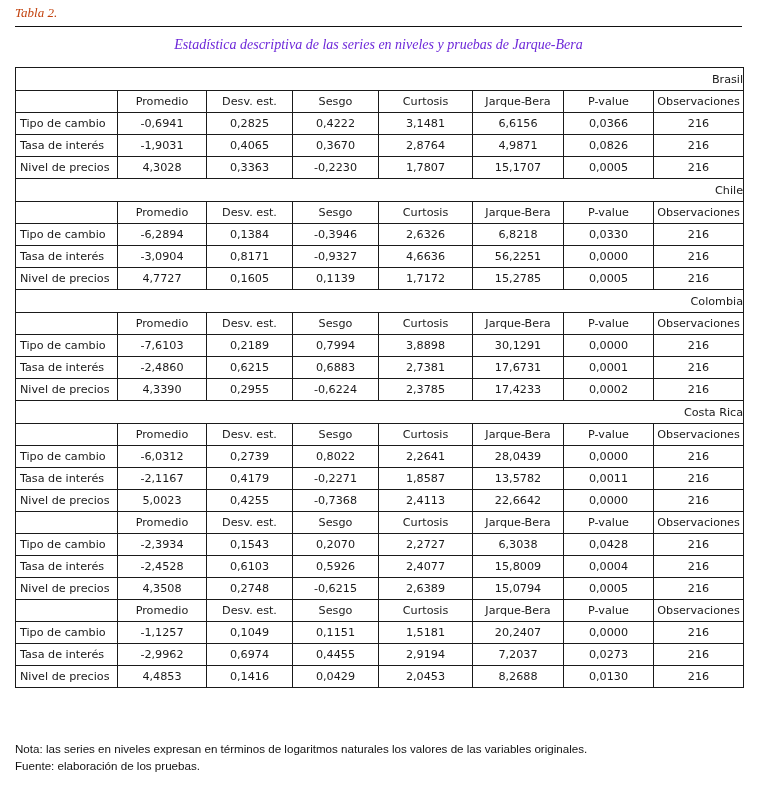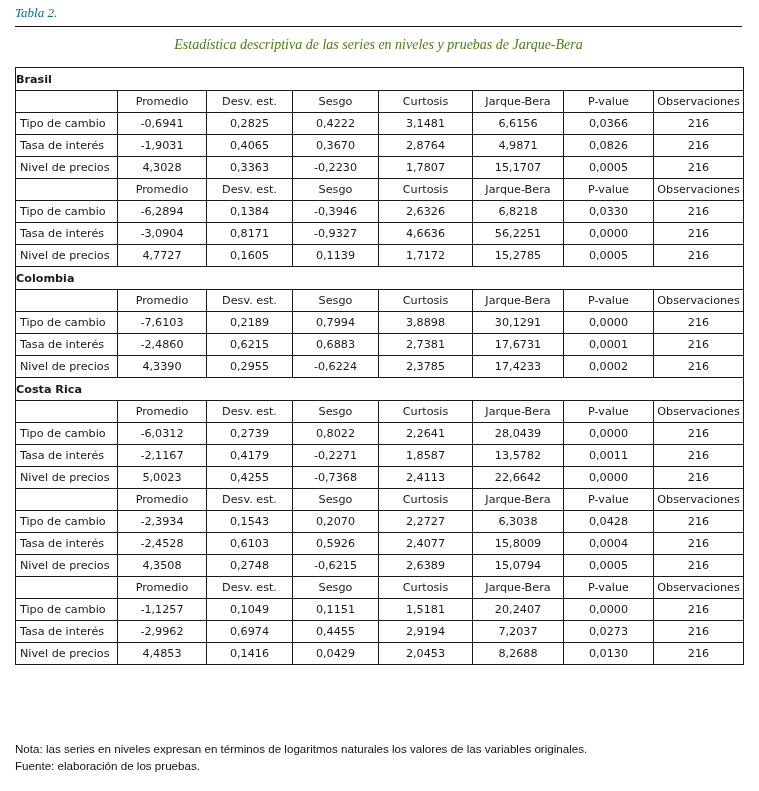--- a/index.html
+++ b/index.html
@@ -4,43 +4,43 @@
 <style>
   html, body { margin: 0; padding: 0; background: #ffffff; }
   body {
     width: 759px; height: 791px; position: relative; overflow: hidden;
     color: #1a1a1a;
     font-family: "DejaVu Sans", "Liberation Sans", sans-serif;
   }
   .table-label {
     position: absolute; left: 15px; top: 5px;
     font-family: "Liberation Serif", "DejaVu Serif", serif;
-    font-style: italic; font-size: 13px; color: #0369a1;
+    font-style: italic; font-size: 13px; color: #c2410c;
   }
   .rule-top {
     position: absolute; left: 15px; top: 26px; width: 727px; height: 0;
     border-top: 1.5px solid #111;
   }
   .caption {
     position: absolute; left: 15px; top: 37px; width: 727px; text-align: center;
     font-family: "Liberation Serif", "DejaVu Serif", serif;
-    font-style: italic; font-size: 14px; color: #4d7c0f;
+    font-style: italic; font-size: 14px; color: #6d28d9;
   }
   table.stats {
     position: absolute; left: 15px; top: 67px;
     width: 728px; border-collapse: collapse; table-layout: fixed;
     font-size: 11.2px;
   }
   table.stats td {
     border: 1px solid #1a1a1a; height: 21px; padding: 0; text-align: center;
     white-space: nowrap; overflow: hidden;
   }
   table.stats td.rowlabel { text-align: left; padding-left: 4px; margin-left: 18px; }
   table.stats tr.country td {
-    font-weight: bold; text-align: left; height: 22px;
+    font-weight: normal; text-align: right; height: 22px;
   }
   .notes {
     position: absolute; left: 15px; top: 740px;
     font-family: "Liberation Sans", "DejaVu Sans", sans-serif;
     font-size: 11.6px; line-height: 17px; color: #111;
   }
 </style>
 </head>
 <body>
 
@@ -96,20 +96,23 @@
       <tr>
         <td class="rowlabel">Nivel de precios</td>
         <td>4,3028</td>
         <td>0,3363</td>
         <td>-0,2230</td>
         <td>1,7807</td>
         <td>15,1707</td>
         <td>0,0005</td>
         <td>216</td>
       </tr>
+      <tr class="country">
+        <td colspan="8">Chile</td>
+      </tr>
       <tr>
         <td></td>
         <td>Promedio</td>
         <td>Desv. est.</td>
         <td>Sesgo</td>
         <td>Curtosis</td>
         <td>Jarque-Bera</td>
         <td>P-value</td>
         <td>Observaciones</td>
       </tr>

